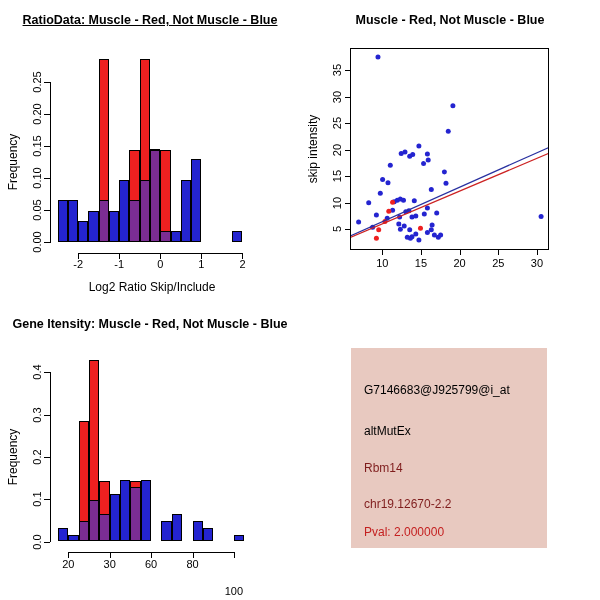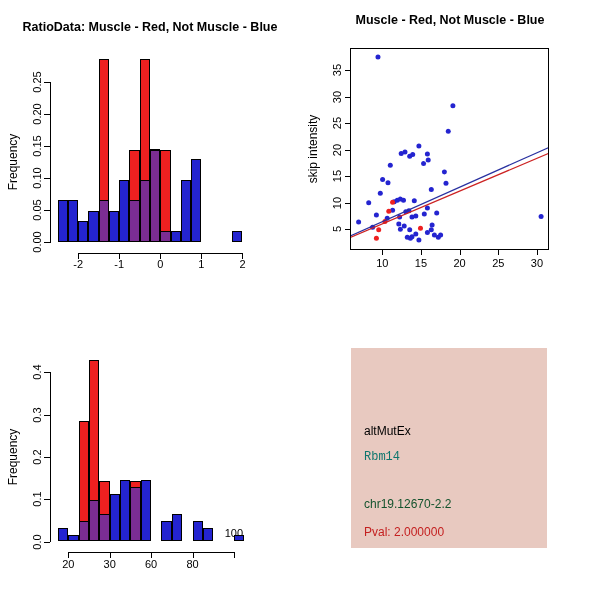--- a/index.html
+++ b/index.html
@@ -15,32 +15,35 @@
   .bar{position:absolute;box-sizing:border-box;border:1px solid #000;}
   #gfx{position:absolute;left:0;top:0;width:600px;height:600px;}
   #infoBox{position:absolute;left:351px;top:348px;width:196px;height:200px;}
   .infoLine{position:absolute;left:13px;font-size:12px;white-space:nowrap;}
 </style>
 </head>
 <body>
 
 <div id="fig">
 
-  <div class="ttl" style="left:0;top:20px;width:300px;">RatioData: Muscle - Red, Not Muscle - Blue</div>
+  <div class="ttl" style="left:0;top:13px;width:300px;text-decoration:underline;">RatioData: Muscle - Red, Not Muscle - Blue</div>
   <div class="rot al" style="left:13px;top:162px;">Frequency</div>
+  <div class="al" style="left:52px;top:280px;">Log2 Ratio Skip/Include</div>
 
   <div class="ttl" style="left:300px;top:13px;width:300px;">Muscle - Red, Not Muscle - Blue</div>
   <div class="rot al" style="left:313px;top:149px;">skip intensity</div>
 
+  <div class="ttl" style="left:0;top:317px;width:300px;">Gene Itensity: Muscle - Red, Not Muscle - Blue</div>
   <div class="rot al" style="left:13px;top:457px;">Frequency</div>
 
   <div id="infoBox" style="background: rgb(232, 201, 192);">
+    <div class="infoLine" style="top: 35px; color: rgb(0, 0, 0);">G7146683@J925799@i_at</div>
     <div class="infoLine" style="top: 76px; color: rgb(0, 0, 0);">altMutEx</div>
-    <div class="infoLine" style="top: 102px; color: #0f766e; font-family: Liberation Mono, monospace;">Rbm14</div>
-    <div class="infoLine" style="top: 149px; color: #14532d; text-align: center;">chr19.12670-2.2</div>
+    <div class="infoLine" style="top: 113px; color: #7f1d1d;">Rbm14</div>
+    <div class="infoLine" style="top: 149px; color: #7f1d1d; text-align: center;">chr19.12670-2.2</div>
     <div class="infoLine" style="top: 177px; color: rgb(196, 32, 32);">Pval: 2.000000</div>
   </div>
 
   <div id="gfx">
       <div class="ln" style="position: absolute; left: 50px; top: 81.7px; width: 1px; height: 161px; background: rgb(0, 0, 0);"></div>
       <div class="ln" style="position: absolute; left: 44px; top: 241.7px; width: 6px; height: 1px; background: rgb(0, 0, 0);"></div>
       <div class="rot tk" style="left: 37px; top: 241.7px; font-size: 11px;">0.00</div>
       <div class="ln" style="position: absolute; left: 44px; top: 209.7px; width: 6px; height: 1px; background: rgb(0, 0, 0);"></div>
       <div class="rot tk" style="left: 37px; top: 209.7px; font-size: 11px;">0.05</div>
       <div class="ln" style="position: absolute; left: 44px; top: 177.7px; width: 6px; height: 1px; background: rgb(0, 0, 0);"></div>
@@ -96,21 +99,21 @@
       <div class="ln" style="position: absolute; left: 68.3px; top: 551.5px; width: 166.6px; height: 1px; background: rgb(0, 0, 0);"></div>
       <div class="ln" style="position: absolute; left: 68.3px; top: 551.5px; width: 1px; height: 6px; background: rgb(0, 0, 0);"></div>
       <div class="xtk tk" style="left: 68.3px; top: 557.5px;">20</div>
       <div class="ln" style="position: absolute; left: 109.7px; top: 551.5px; width: 1px; height: 6px; background: rgb(0, 0, 0);"></div>
       <div class="xtk tk" style="left: 109.7px; top: 557.5px;">30</div>
       <div class="ln" style="position: absolute; left: 151.1px; top: 551.5px; width: 1px; height: 6px; background: rgb(0, 0, 0);"></div>
       <div class="xtk tk" style="left: 151px; top: 557.5px;">60</div>
       <div class="ln" style="position: absolute; left: 192.5px; top: 551.5px; width: 1px; height: 6px; background: rgb(0, 0, 0);"></div>
       <div class="xtk tk" style="left: 192.5px; top: 557.5px;">80</div>
       <div class="ln" style="position: absolute; left: 233.9px; top: 551.5px; width: 1px; height: 6px; background: rgb(0, 0, 0);"></div>
-      <div class="xtk tk" style="left: 233.9px; top: 527px;">100</div>
+      <div class="xtk tk" style="left: 233.9px; top: 585px;">100</div>
       <div class="bar" style="left: 57.95px; top: 527.964px; width: 10.35px; height: 13.536px; background: rgb(36, 36, 208);"></div>
       <div class="bar" style="left: 68.3px; top: 534.732px; width: 10.35px; height: 6.768px; background: rgb(36, 36, 208);"></div>
       <div class="bar" style="left: 78.65px; top: 420.522px; width: 10.35px; height: 120.978px; background: rgb(238, 32, 32);"></div>
       <div class="bar" style="left: 78.65px; top: 521.196px; width: 10.35px; height: 20.304px; background: rgb(123, 45, 147);"></div>
       <div class="bar" style="left: 89px; top: 360.033px; width: 10.35px; height: 181.467px; background: rgb(238, 32, 32);"></div>
       <div class="bar" style="left: 89px; top: 500.469px; width: 10.35px; height: 41.031px; background: rgb(123, 45, 147);"></div>
       <div class="bar" style="left: 99.35px; top: 481.011px; width: 10.35px; height: 60.489px; background: rgb(238, 32, 32);"></div>
       <div class="bar" style="left: 99.35px; top: 514.005px; width: 10.35px; height: 27.495px; background: rgb(123, 45, 147);"></div>
       <div class="bar" style="left: 109.7px; top: 493.701px; width: 10.35px; height: 47.799px; background: rgb(36, 36, 208);"></div>
       <div class="bar" style="left: 120.05px; top: 480.165px; width: 10.35px; height: 61.335px; background: rgb(36, 36, 208);"></div>

